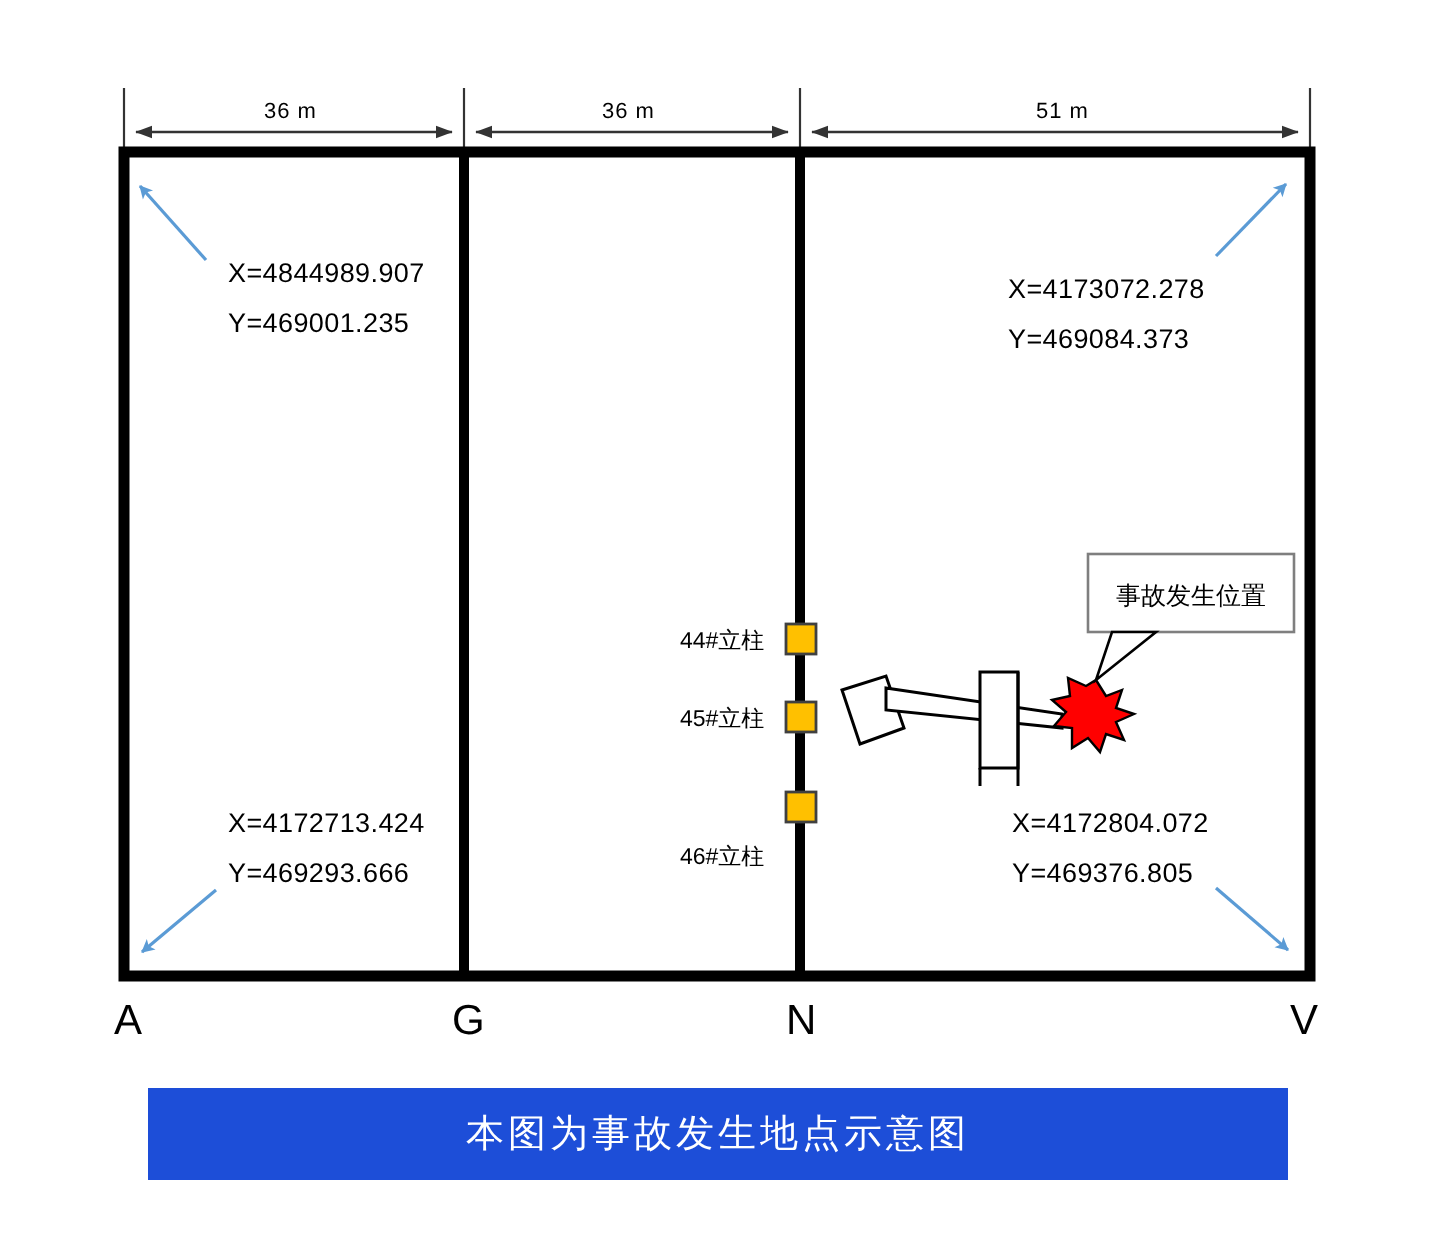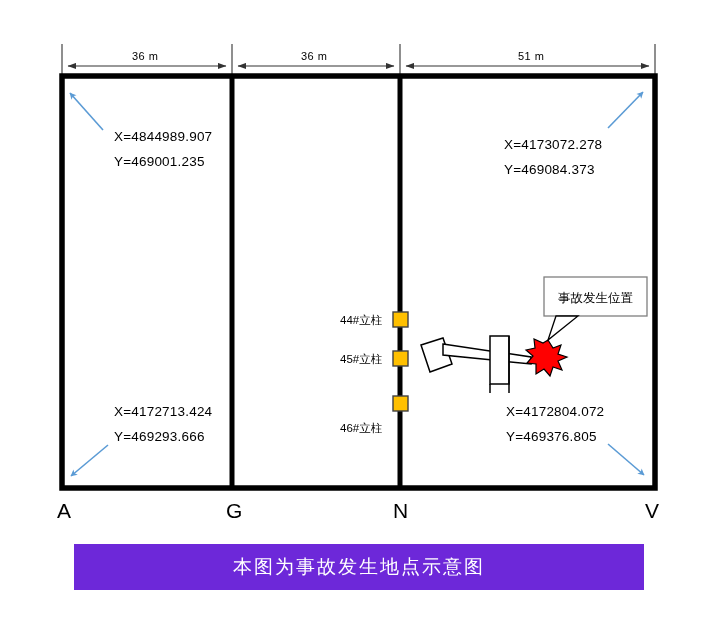--- a/index.html
+++ b/index.html
@@ -49,21 +49,21 @@
   }
   .callout-text {
     font-size: 12.5px;
   }
   #banner {
     position: absolute;
     left: 74px;
     top: 544px;
     width: 570px;
     height: 46px;
-    background: #6d28d9;
+    background: #1d4ed8;
     display: flex;
     align-items: center;
     justify-content: center;
   }
   #banner-text {
     color: #ffffff;
     font-size: 19px;
     letter-spacing: 2px;
     font-family: "Liberation Sans", "DejaVu Sans", sans-serif;
   }

